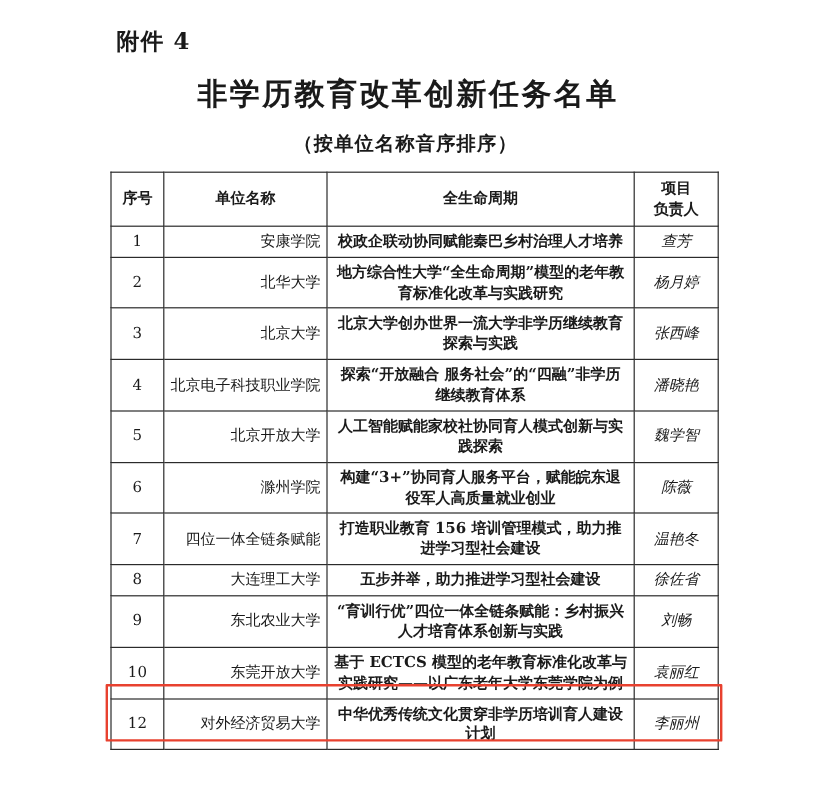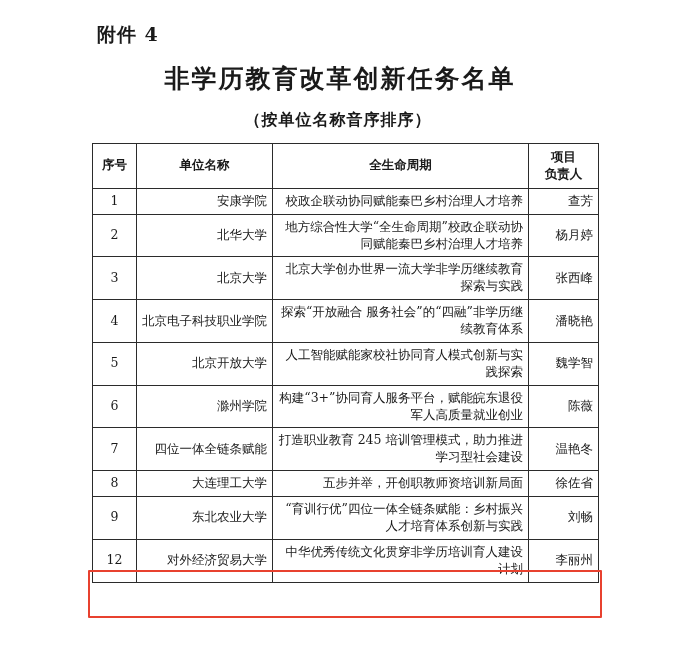--- a/index.html
+++ b/index.html
@@ -84,26 +84,28 @@
 
   td.idx {
     text-align: center;
     font-size: 12.5px;
   }
   td.unit {
     text-align: right;
     font-size: 12.5px;
   }
   td.proj {
-    text-align: right;
-    font-size: 12.5px;
+    text-align: center;
+    font-size: 12.5px;
+    font-weight: bold;
   }
   td.head {
-    text-align: right;
-    font-size: 12.5px;
+    text-align: center;
+    font-size: 12.5px;
+    font-style: italic;
   }
   tr.highlight td {
     border-top: 1px solid #2b2b2b;
     border-bottom: 1px solid #2b2b2b;
   }
   .highlight-box {
     position: absolute;
     border: 2px solid #e8412f;
     pointer-events: none;
     box-sizing: border-box;
@@ -147,21 +149,21 @@
       <tbody>
         <tr>
           <td class="idx">1</td>
           <td class="unit">安康学院</td>
           <td class="proj">校政企联动协同赋能秦巴乡村治理人才培养</td>
           <td class="head">查芳</td>
         </tr>
         <tr>
           <td class="idx">2</td>
           <td class="unit">北华大学</td>
-          <td class="proj">地方综合性大学“全生命周期”校政企联动协同赋能秦巴乡村治理人才培养</td>
+          <td class="proj">地方综合性大学“全生命周期”模型的老年教育标准化改革与实践研究</td>
           <td class="head">杨月婷</td>
         </tr>
         <tr>
           <td class="idx">3</td>
           <td class="unit">北京大学</td>
           <td class="proj">北京大学创办世界一流大学非学历继续教育探索与实践</td>
           <td class="head">张西峰</td>
         </tr>
         <tr>
           <td class="idx">4</td>
@@ -177,36 +179,42 @@
         </tr>
         <tr>
           <td class="idx">6</td>
           <td class="unit">滁州学院</td>
           <td class="proj">构建“3+”协同育人服务平台，赋能皖东退役军人高质量就业创业</td>
           <td class="head">陈薇</td>
         </tr>
         <tr>
           <td class="idx">7</td>
           <td class="unit">四位一体全链条赋能</td>
-          <td class="proj">打造职业教育 245 培训管理模式，助力推进学习型社会建设</td>
+          <td class="proj">打造职业教育 156 培训管理模式，助力推进学习型社会建设</td>
           <td class="head">温艳冬</td>
         </tr>
         <tr>
           <td class="idx">8</td>
           <td class="unit">大连理工大学</td>
-          <td class="proj">五步并举，开创职教师资培训新局面</td>
+          <td class="proj">五步并举，助力推进学习型社会建设</td>
           <td class="head">徐佐省</td>
         </tr>
         <tr>
           <td class="idx">9</td>
           <td class="unit">东北农业大学</td>
           <td class="proj">“育训行优”四位一体全链条赋能：乡村振兴人才培育体系创新与实践</td>
           <td class="head">刘畅</td>
         </tr>
         <tr>
+          <td class="idx">10</td>
+          <td class="unit">东莞开放大学</td>
+          <td class="proj">基于 ECTCS 模型的老年教育标准化改革与实践研究——以广东老年大学东莞学院为例</td>
+          <td class="head">袁丽红</td>
+        </tr>
+        <tr>
           <td class="idx">12</td>
           <td class="unit">对外经济贸易大学</td>
           <td class="proj">中华优秀传统文化贯穿非学历培训育人建设计划</td>
           <td class="head">李丽州</td>
         </tr>
       </tbody>
     </table>
   </div>
 
   <div class="highlight-box"></div>

